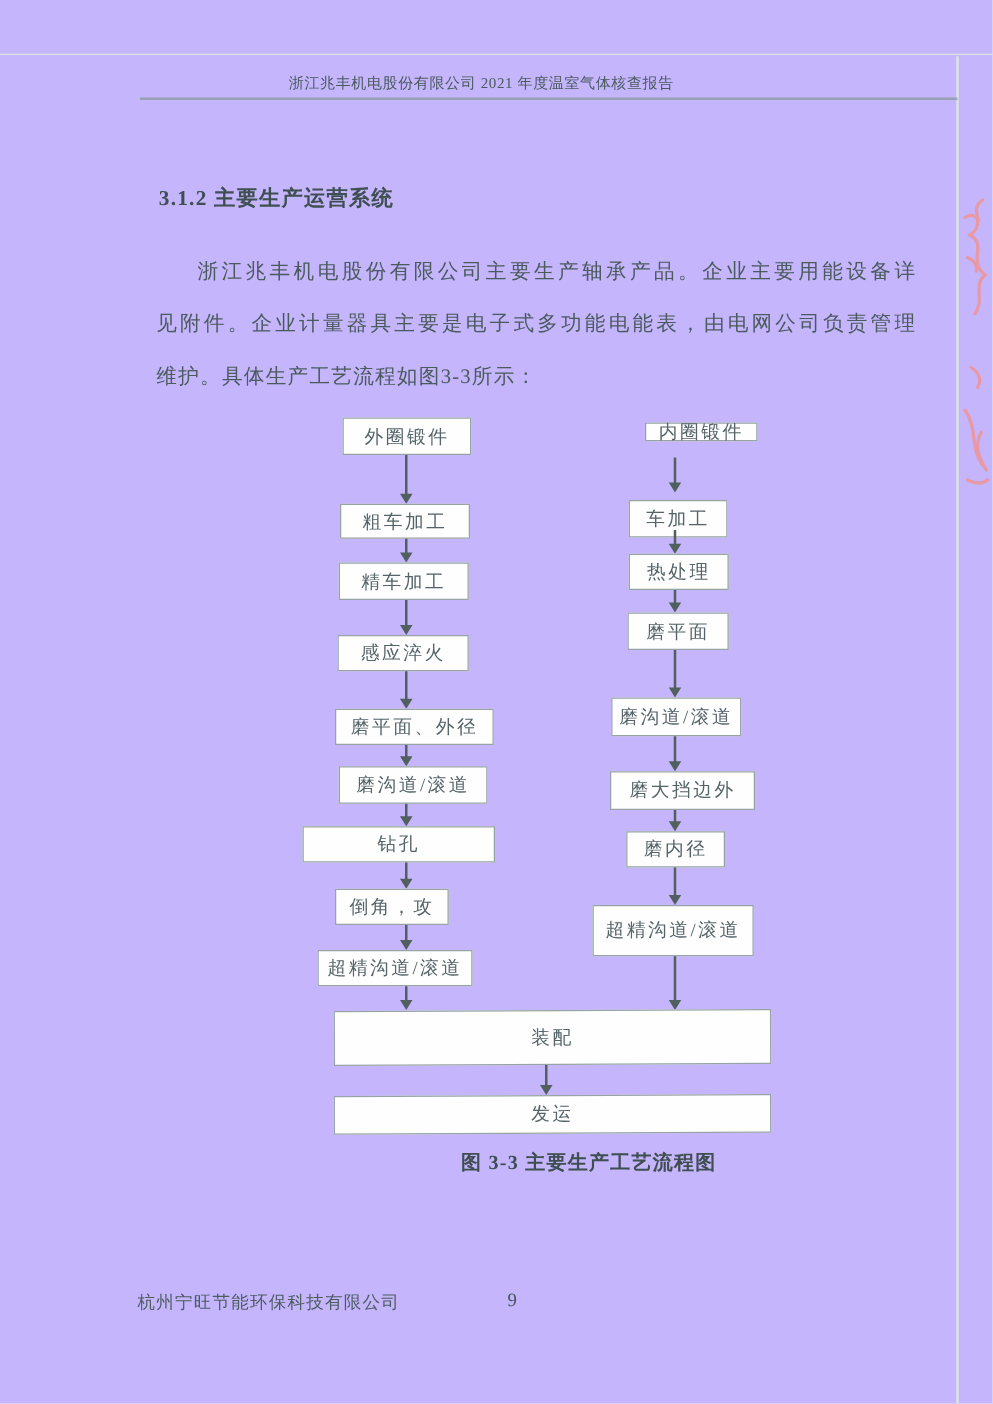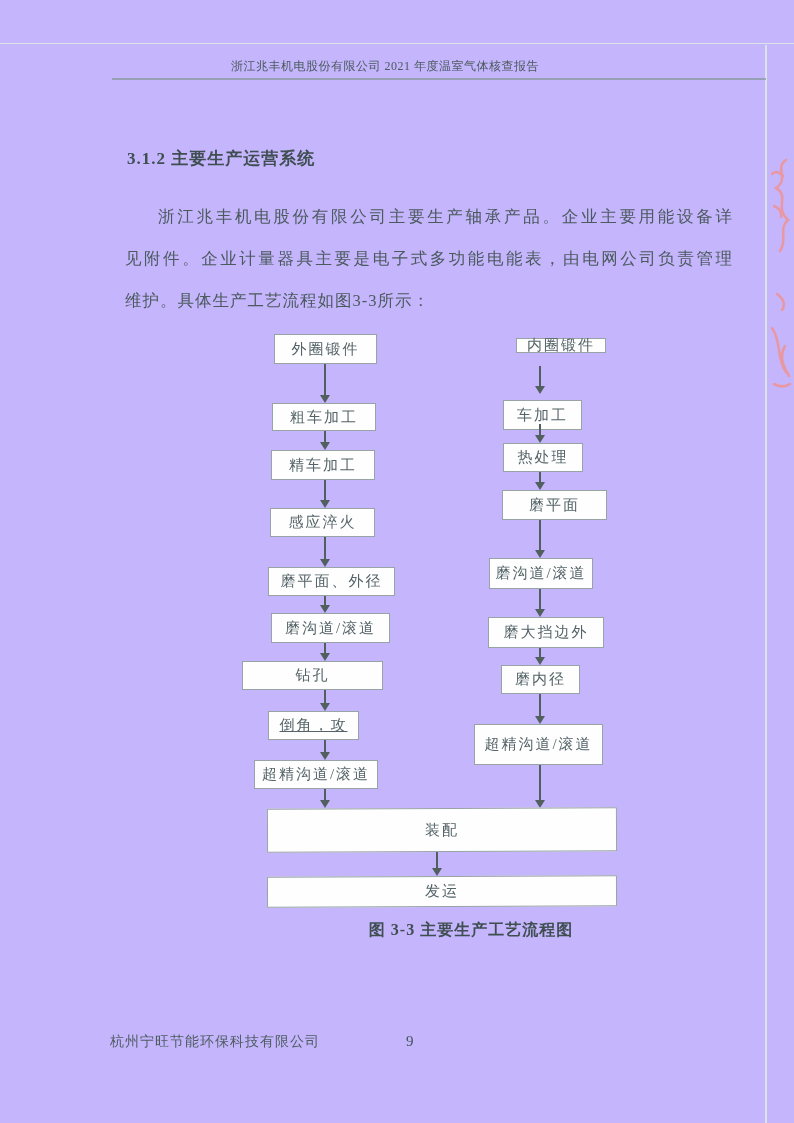--- a/index.html
+++ b/index.html
@@ -128,33 +128,33 @@
       <div class="flow-box" style="left: 272px; top: 403px; width: 104px; height: 28px;">粗车加工</div>
       <div class="arrow" style="left: 320px; top: 431px; height: 19px;"></div>
       <div class="flow-box" style="left: 271px; top: 450px; width: 104px; height: 30px;">精车加工</div>
       <div class="arrow" style="left: 320px; top: 480px; height: 28px;"></div>
       <div class="flow-box" style="left: 270px; top: 508px; width: 105px; height: 29px;">感应淬火</div>
       <div class="arrow" style="left: 320px; top: 537px; height: 30px;"></div>
       <div class="flow-box" style="left: 268px; top: 567px; width: 127px; height: 29px;">磨平面、外径</div>
       <div class="arrow" style="left: 320px; top: 596px; height: 17px;"></div>
       <div class="flow-box" style="left: 271px; top: 613px; width: 119px; height: 30px;">磨沟道/滚道</div>
       <div class="arrow" style="left: 320px; top: 643px; height: 18px;"></div>
-      <div class="flow-box" style="left: 242px; top: 661px; width: 141px; height: 29px;">钻孔</div>
+      <div class="flow-box" style="left: 242px; top: 661px; width: 154px; height: 29px;">钻孔</div>
       <div class="arrow" style="left: 320px; top: 690px; height: 21px;"></div>
-      <div class="flow-box" style="left: 268px; top: 711px; width: 91px; height: 29px; text-decoration: underline;">倒角，攻</div>
+      <div class="flow-box" style="left: 268px; top: 711px; width: 91px; height: 29px;">倒角，攻</div>
       <div class="arrow" style="left: 320px; top: 740px; height: 20px;"></div>
       <div class="flow-box" style="left: 254px; top: 760px; width: 124px; height: 29px;">超精沟道/滚道</div>
       <div class="arrow" style="left: 320px; top: 789px; height: 19px;"></div>
       <div class="flow-box" style="left: 504px; top: 338px; width: 90px; height: 15px; margin-left: 12px;">内圈锻件</div>
       <div class="arrow" style="left: 535px; top: 366px; height: 28px;"></div>
       <div class="flow-box" style="left: 503px; top: 400px; width: 79px; height: 30px;">车加工</div>
       <div class="arrow" style="left: 535px; top: 424px; height: 19px;"></div>
       <div class="flow-box" style="left: 503px; top: 443px; width: 80px; height: 29px;">热处理</div>
       <div class="arrow" style="left: 535px; top: 472px; height: 18px;"></div>
-      <div class="flow-box" style="left: 502px; top: 490px; width: 105px; height: 30px;">磨平面</div>
+      <div class="flow-box" style="left: 502px; top: 490px; width: 81px; height: 30px;">磨平面</div>
       <div class="arrow" style="left: 535px; top: 520px; height: 38px;"></div>
       <div class="flow-box" style="left: 489px; top: 558px; width: 104px; height: 31px;">磨沟道/滚道</div>
       <div class="arrow" style="left: 535px; top: 589px; height: 28px;"></div>
       <div class="flow-box" style="left: 488px; top: 617px; width: 116px; height: 31px;">磨大挡边外</div>
       <div class="arrow" style="left: 535px; top: 648px; height: 17px;"></div>
       <div class="flow-box" style="left: 501px; top: 665px; width: 79px; height: 29px;">磨内径</div>
       <div class="arrow" style="left: 535px; top: 694px; height: 30px;"></div>
       <div class="flow-box" style="left: 474px; top: 724px; width: 129px; height: 41px;">超精沟道/滚道</div>
       <div class="arrow" style="left: 535px; top: 765px; height: 43px;"></div>
       <div class="flow-box wide" style="left: 267px; top: 808px; width: 350px; height: 44px;">装配</div>

